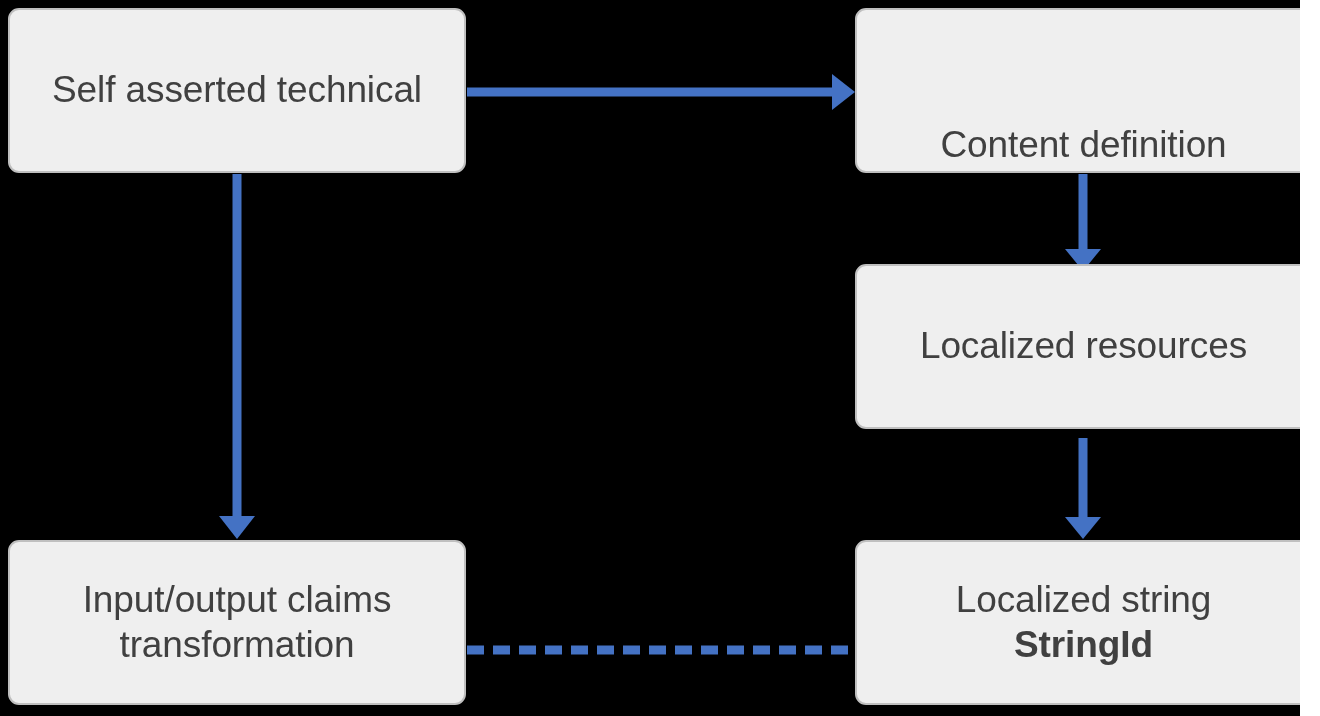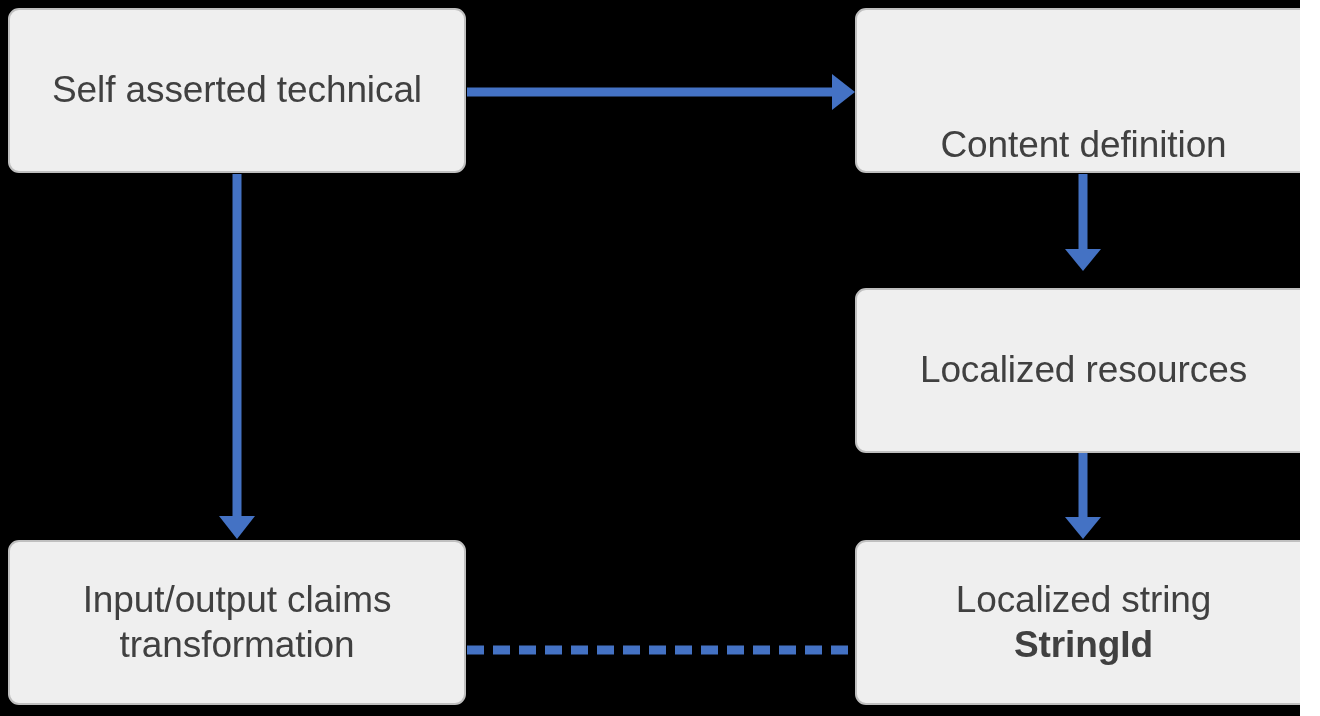--- a/index.html
+++ b/index.html
@@ -37,21 +37,21 @@
   }
   .node .label {
     display: block;
     width: 100%;
   }
   .node .label .bold {
     font-weight: bold;
   }
   .node-1 { left: 8px;   top: 8px;   width: 458px; height: 165px; }
   .node-2 { left: 855px; top: 8px;   width: 457px; height: 165px; align-items: flex-end; }
-  .node-3 { left: 855px; top: 288px; width: 457px; height: 165px; }
+  .node-3 { left: 855px; top: 264px; width: 457px; height: 165px; }
   .node-4 { left: 8px;   top: 540px; width: 458px; height: 165px; }
   .node-5 { left: 855px; top: 540px; width: 457px; height: 165px; }
 
   .edge-layer {
     position: absolute;
     left: 0;
     top: 0;
     width: 1320px;
     height: 716px;
     pointer-events: none;

